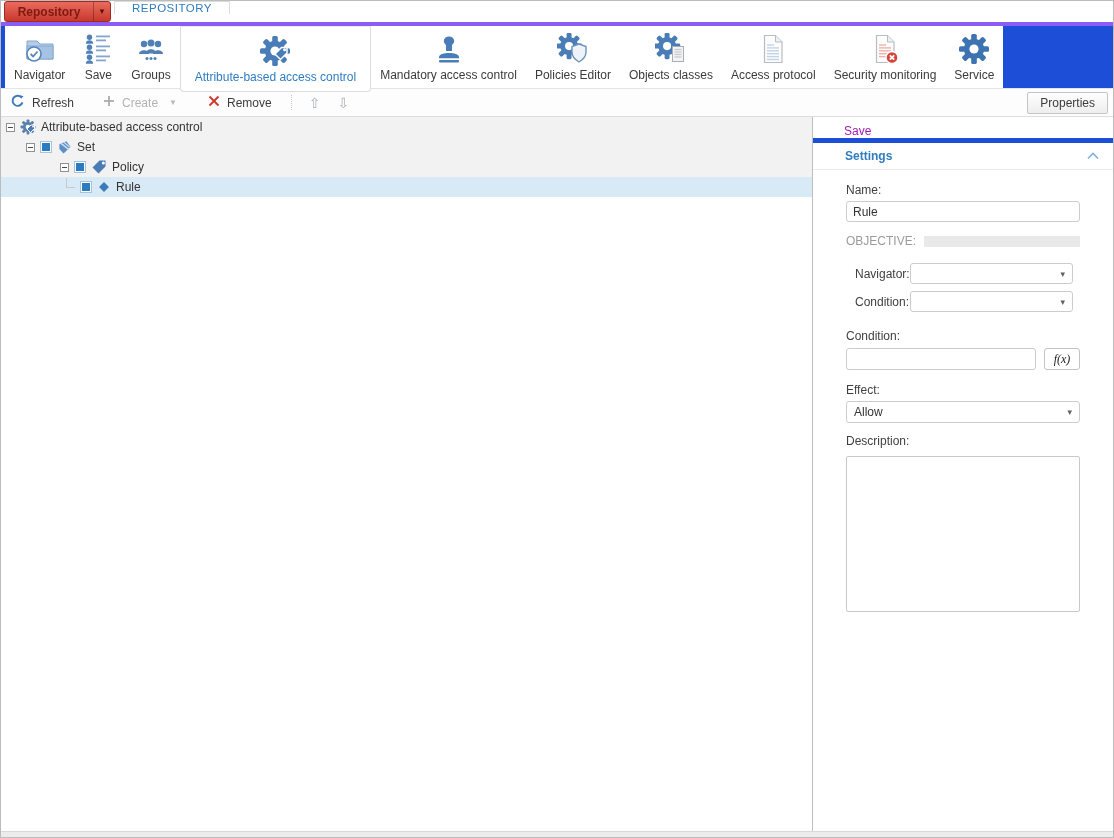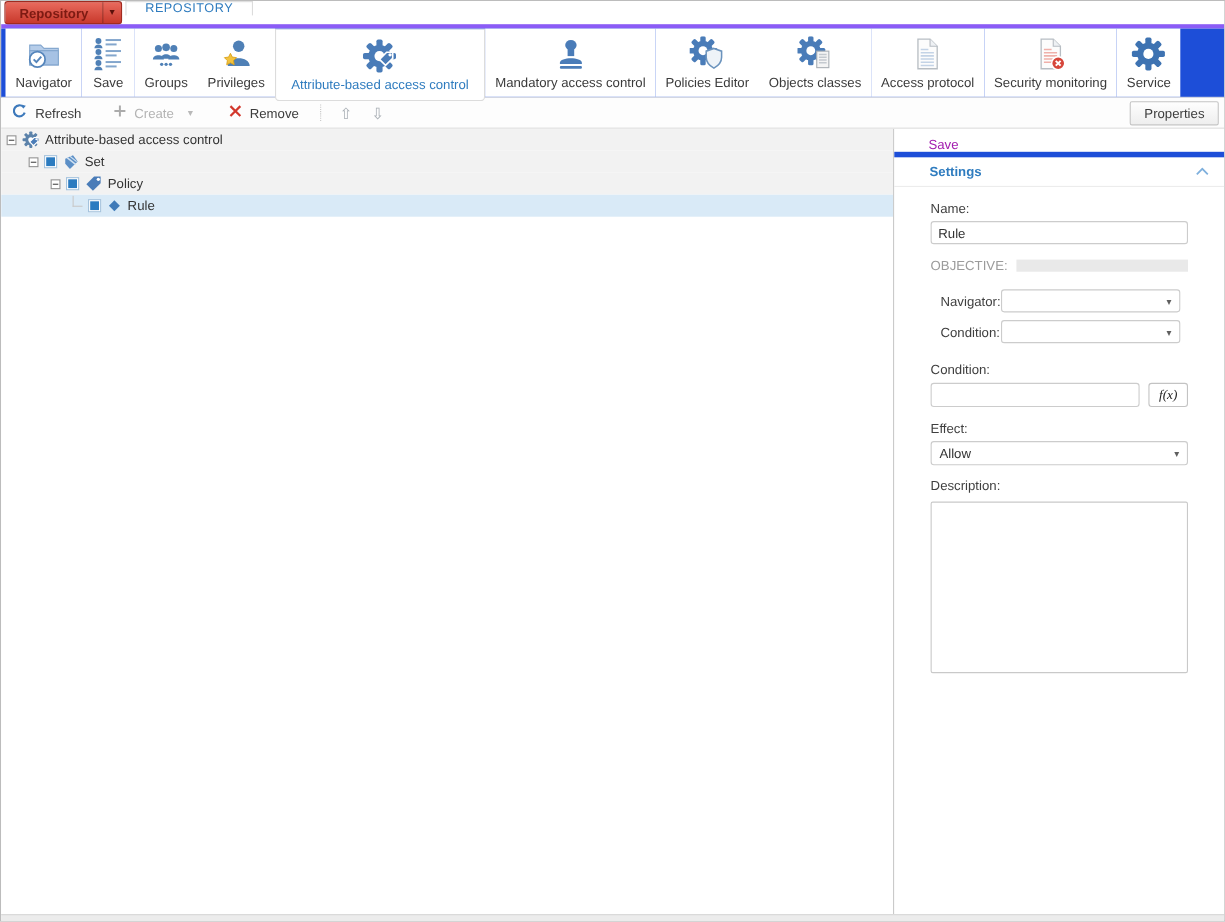--- a/index.html
+++ b/index.html
@@ -166,32 +166,20 @@
           <path d="M11 20.5 c0 -5.6 10 -5.6 10 0 z"></path>
           <path d="M18 21 c0 -5 10 -5 10 0 z"></path>
           <circle cx="12" cy="25.5" r="1.5"></circle>
             <circle cx="16" cy="25.5" r="1.5"></circle>
             <circle cx="20" cy="25.5" r="1.5"></circle>
         </svg>
       </span>
       <span class="rlabel">Groups</span>
     </div>
 
-    <div class="ritem">
-      <span class="ricon">
-        <svg width="32" height="32" viewBox="0 0 32 32">
-          <g fill="#4f80b6">
-              <circle cx="18" cy="9" r="5.2"></circle>
-              <path d="M8 27 c0 -9.5 20 -9.5 20 0 z"></path>
-            </g>
-          <path d="M10.5 15.5 l1.7 3.4 3.8 .5 -2.7 2.7 .6 3.8 -3.4 -1.8 -3.4 1.8 .6 -3.8 -2.7 -2.7 3.8 -.5 z" fill="#f2c23e" stroke="#d9a21a" stroke-width=".8"></path>
-        </svg>
-      </span>
-      <span class="rlabel">Privileges</span>
-    </div>
 
     <div class="ritem selected">
       <span class="ricon">
         <svg width="32" height="32" viewBox="0 0 32 32">
           <use href="#gear8" fill="#4a7cb8"></use>
           <path d="M16 19 l6.5 -6.5 h5.5 v5.5 l-6.5 6.5 z" fill="#4a7cb8" stroke="#fff" stroke-width="1.5"></path>
           <circle cx="25.6" cy="14.8" r="1.5" fill="#fff"></circle>
         </svg>
       </span>
       <span class="rlabel">Attribute-based access control</span>
@@ -345,21 +333,21 @@
         <span class="nicon">
           <svg width="15" height="15" viewBox="0 0 16 16">
             <path d="M2.5 4.5 l7.5 -3.2 4.5 6 -7.5 7.2 -4.5 -5 z" fill="#5c8fc6"></path>
             <path d="M4.2 3.6 l8.3 6.4" stroke="#cfe0f0" stroke-width="1.5"></path>
             <path d="M7 2.2 l6.5 5.2" stroke="#cfe0f0" stroke-width="1.2"></path>
           </svg>
         </span>
         <span class="tlabel">Set</span>
       </div>
 
-      <div class="trow g" style="padding-left:45px">
+      <div class="trow g" style="padding-left:59px">
         <span class="expander"></span>
         <span class="cb"></span>
         <span class="nicon">
           <svg width="16" height="16" viewBox="0 0 16 16">
             <path d="M1.5 8.5 L8.5 1.5 h6 v6 L7.5 14.5 z" fill="#4a7cb8"></path>
             <circle cx="12.4" cy="4" r="1.5" fill="#fff"></circle>
           </svg>
         </span>
         <span class="tlabel">Policy</span>
       </div>

